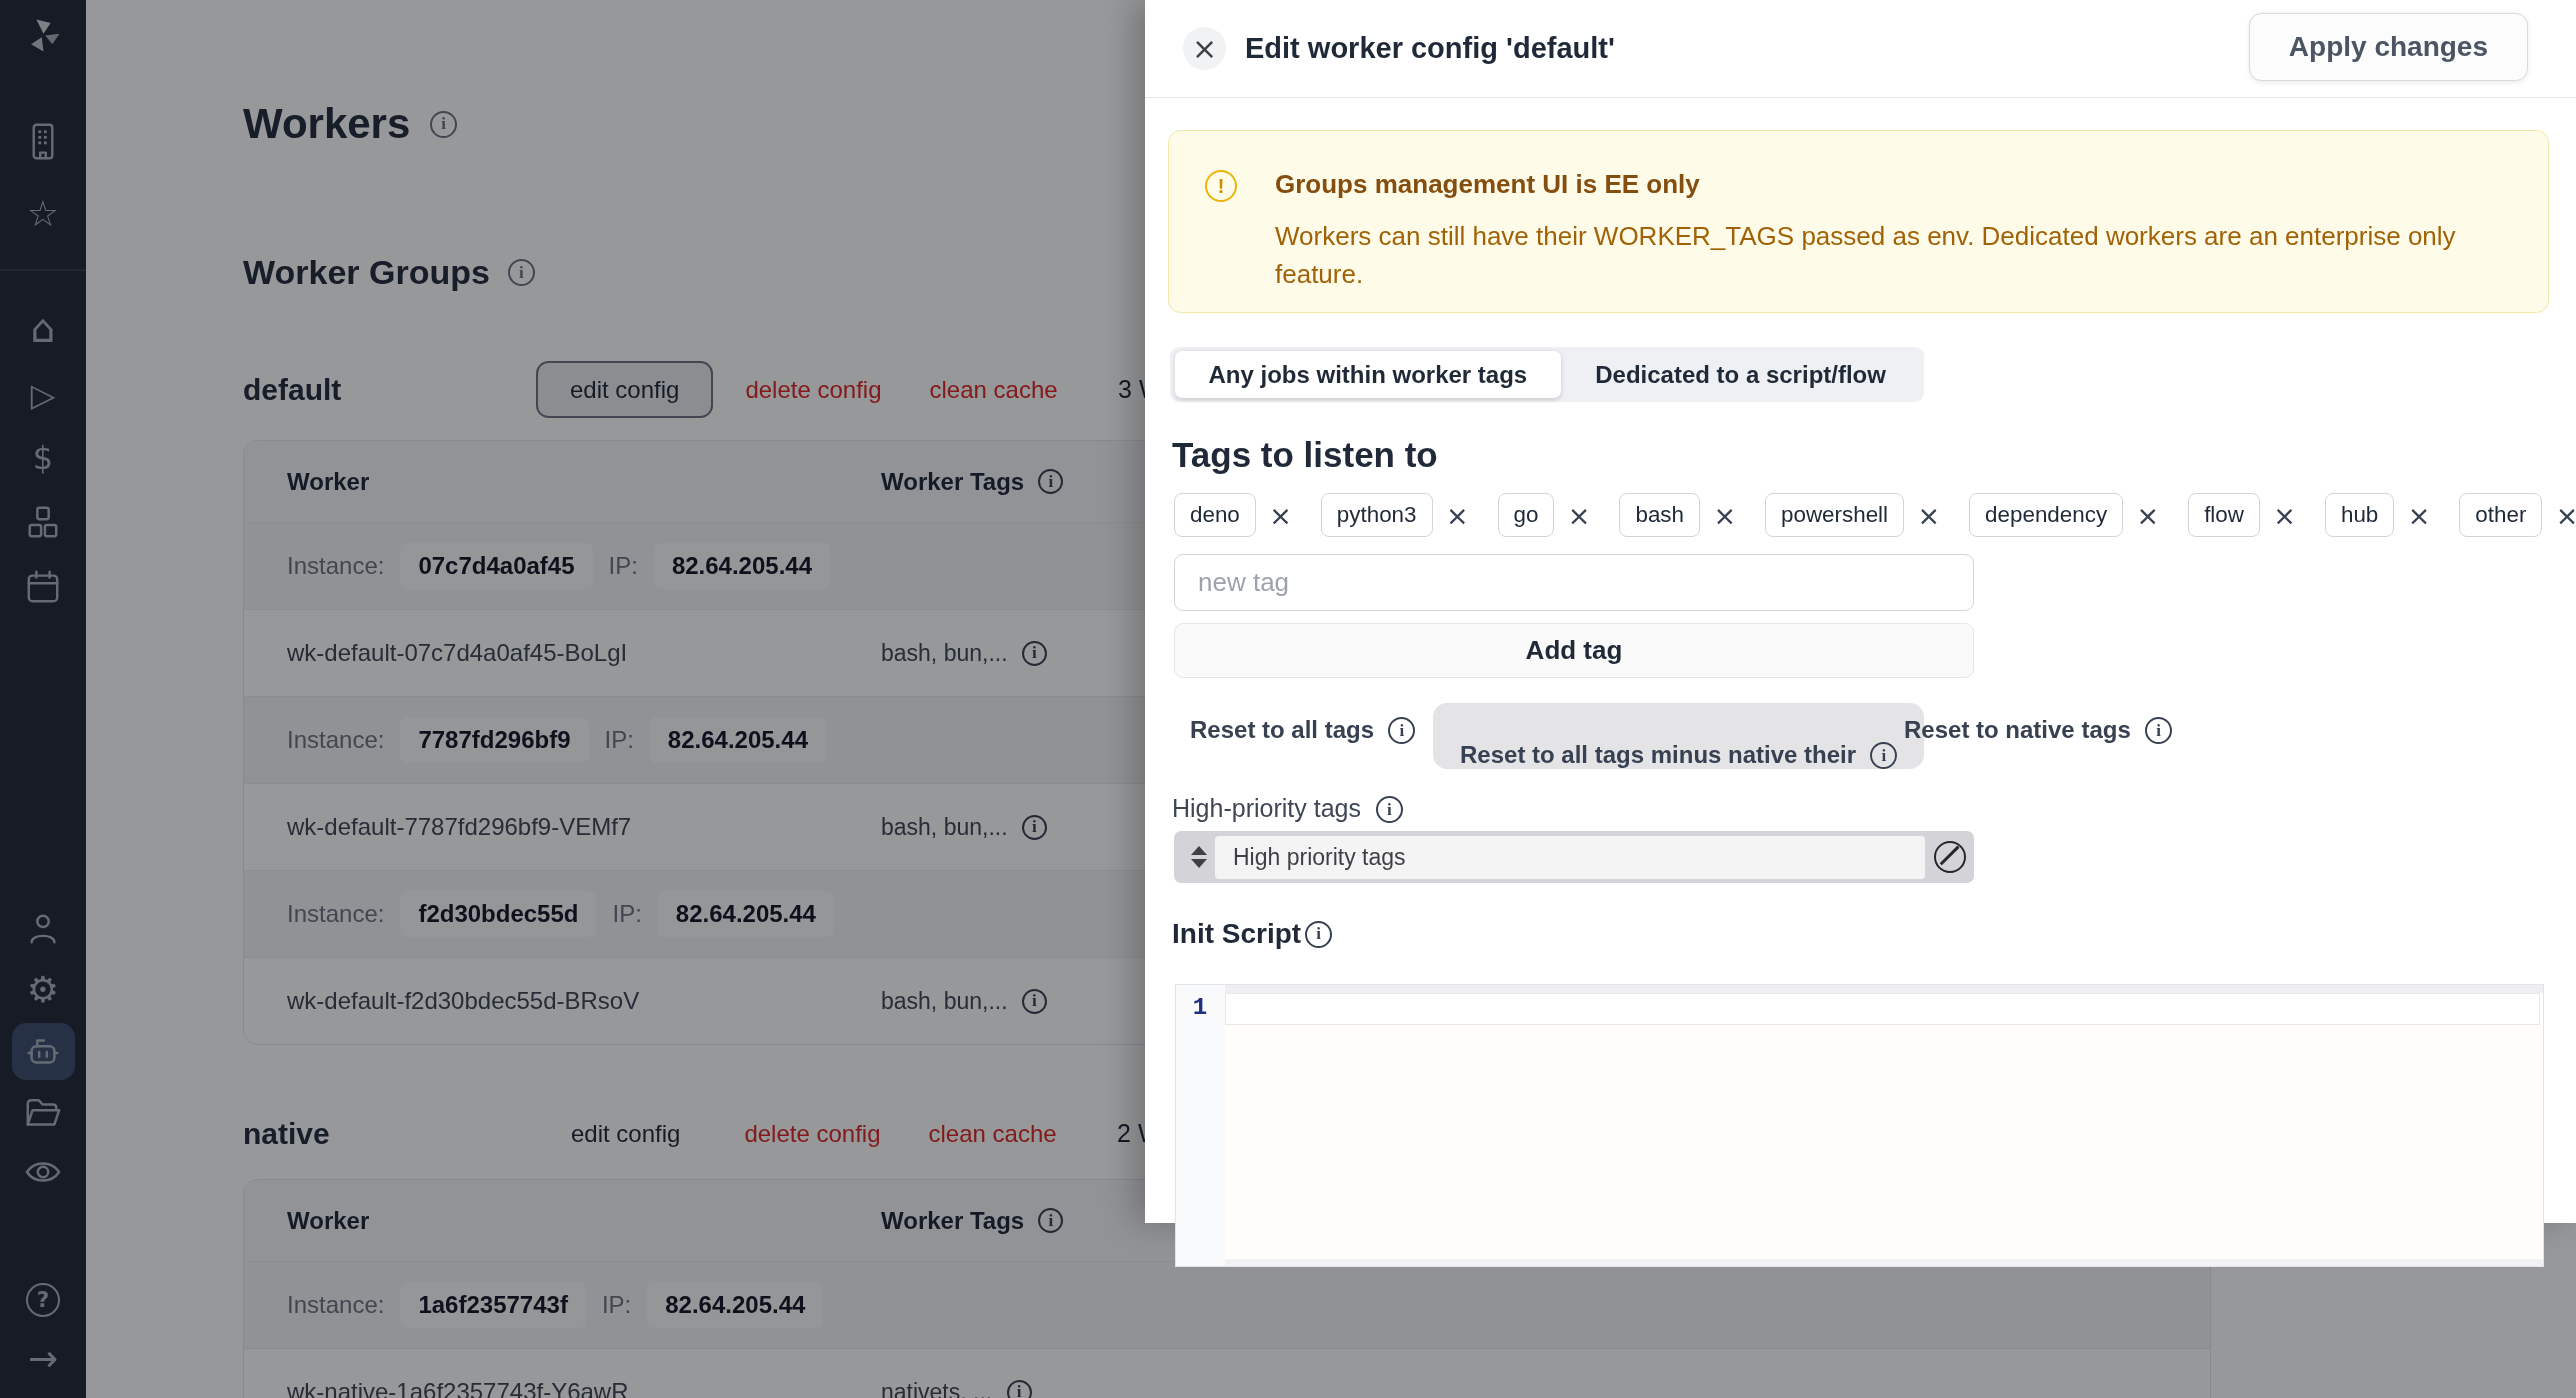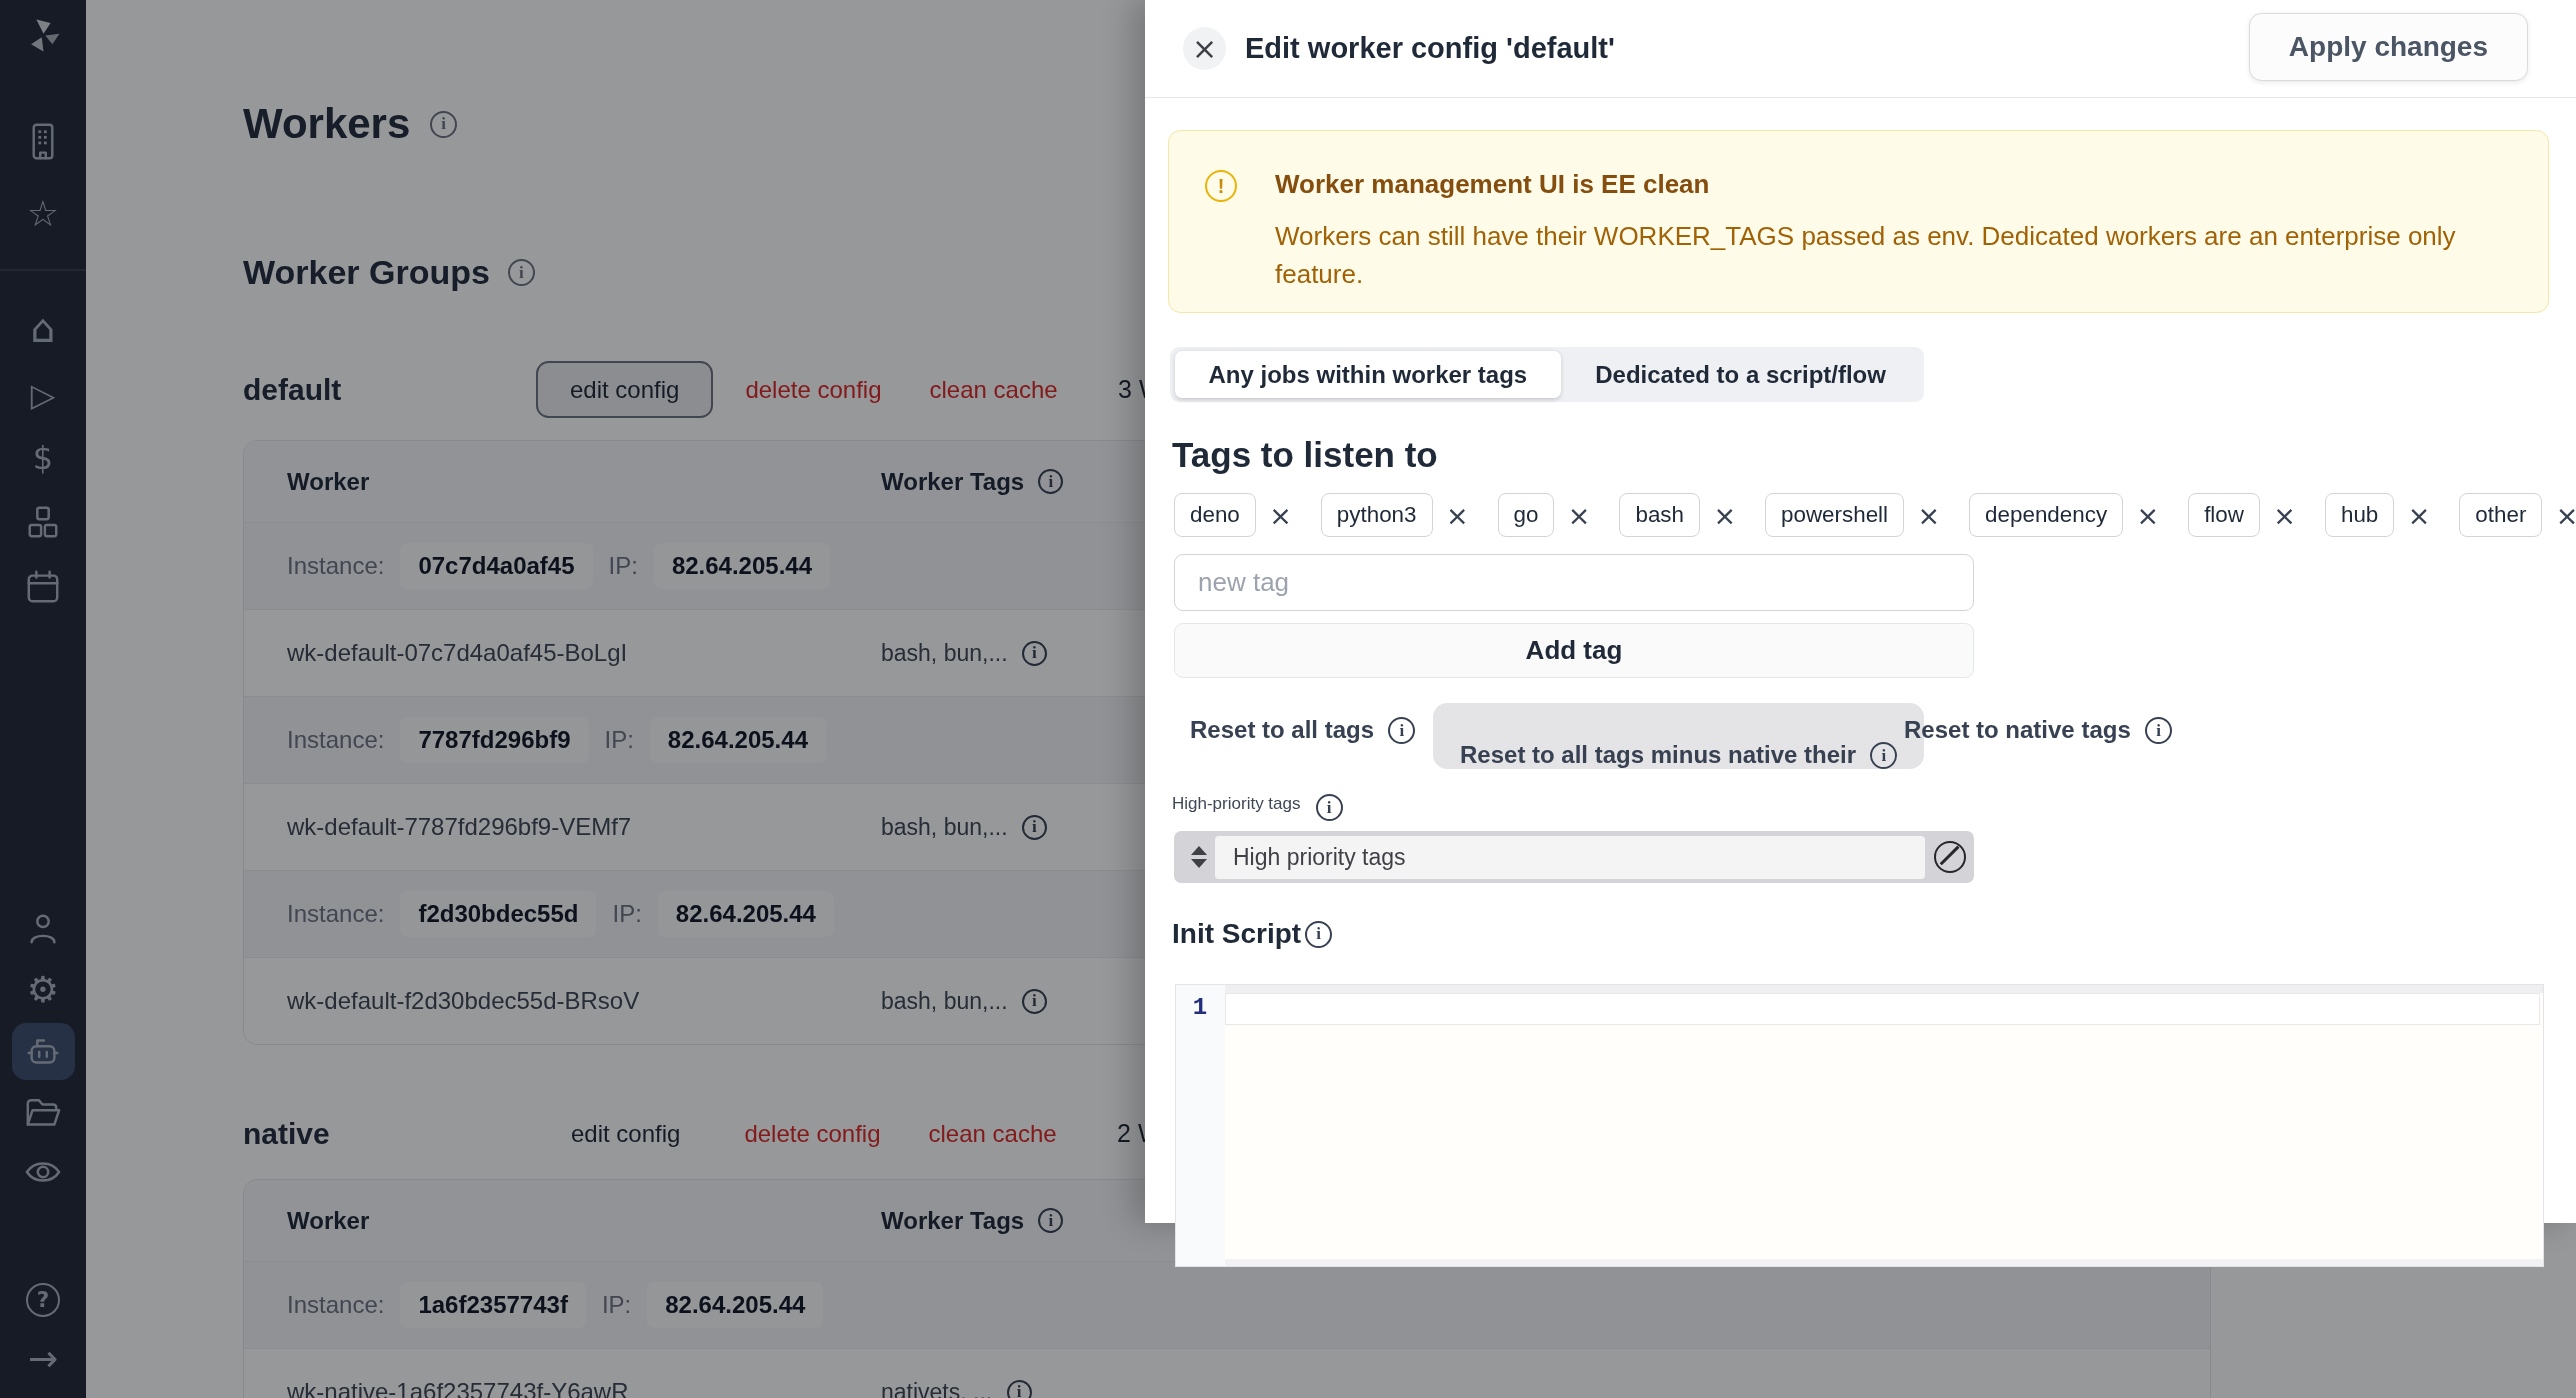--- a/index.html
+++ b/index.html
@@ -169,22 +169,22 @@
   }
 
   .reset-btn {
     position: absolute; display: flex; align-items: flex-end; gap: 14.3px;
     background: transparent; border: none; cursor: pointer; font-family: inherit;
     font-size: 24px; font-weight: 600; color: #374151;
   }
   .reset-btn.pill { background: #e4e4e7; border-radius: 14.3px; padding: 0 27px; height: 66px; }
 
   .hp-label {
-    position: absolute; left: 27px; top: 794px; display: flex; align-items: flex-start; gap: 15px;
-    font-size: 17px; color: #3f4756;
+    position: absolute; left: 27px; top: 794px; display: flex; align-items: flex-end; gap: 15px;
+    font-size: 25px; color: #3f4756;
   }
   .hp-select {
     position: absolute; left: 29px; top: 831px; width: 800px; height: 52px;
     background: #d4d4d8; border-radius: 7.2px; cursor: pointer;
   }
   .hp-chevrons {
     position: absolute; left: 9px; top: 0; width: 32px; height: 52px;
     display: flex; flex-direction: column; align-items: center; justify-content: center; gap: 4.5px;
   }
   .chev-up, .chev-down { width: 0; height: 0; border-left: 8px solid transparent; border-right: 8px solid transparent; }
@@ -430,21 +430,21 @@
 
 <aside class="drawer">
   <div class="drawer-header">
     <button class="close-btn"></button>
     <div class="drawer-title">Edit worker config 'default'</div>
     <button class="apply-btn">Apply changes</button>
   </div>
 
   <div class="alert-box">
     <span class="alert-icon"></span>
-    <div class="alert-title">Worker management UI is EE clean</div>
+    <div class="alert-title">Groups management UI is EE only</div>
     <div class="alert-body">Workers can still have their WORKER_TAGS passed as env. Dedicated workers are an enterprise only feature.</div>
   </div>
 
   <div class="mode-tabs">
     <button class="mode-tab selected">Any jobs within worker tags</button>
     <button class="mode-tab">Dedicated to a script/flow</button>
   </div>
 
   <h3 class="tags-title">Tags to listen to</h3>
 

